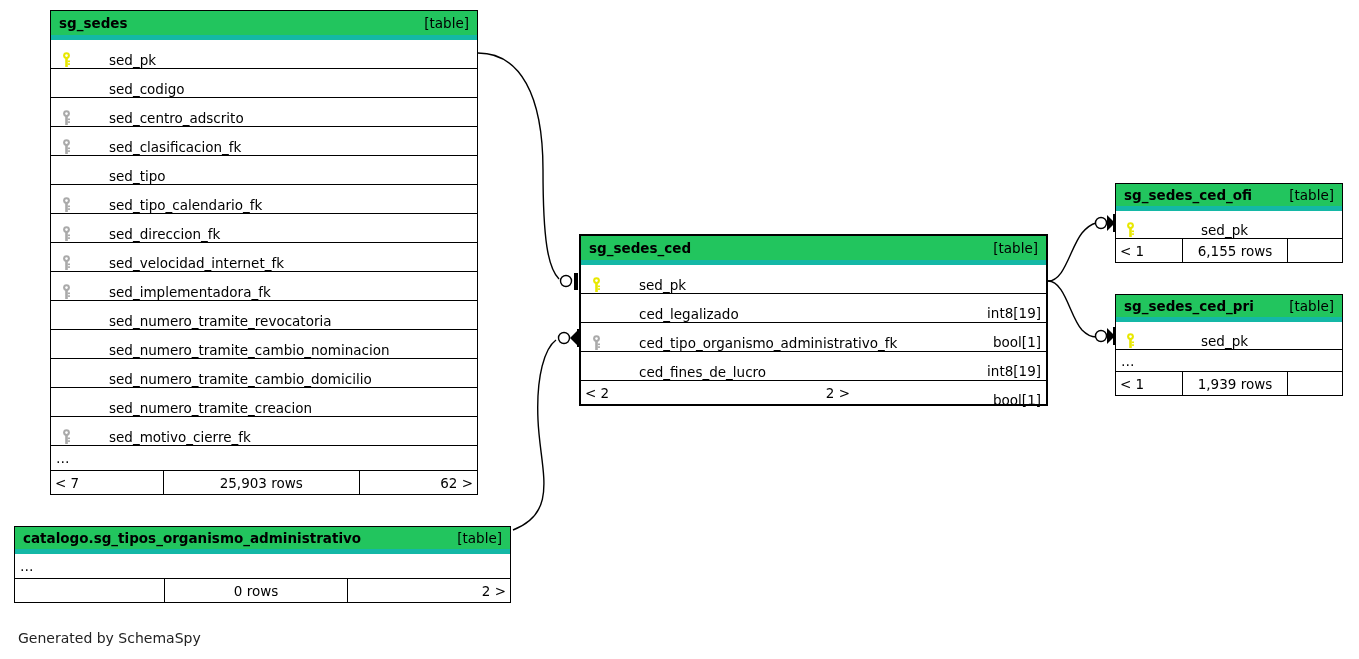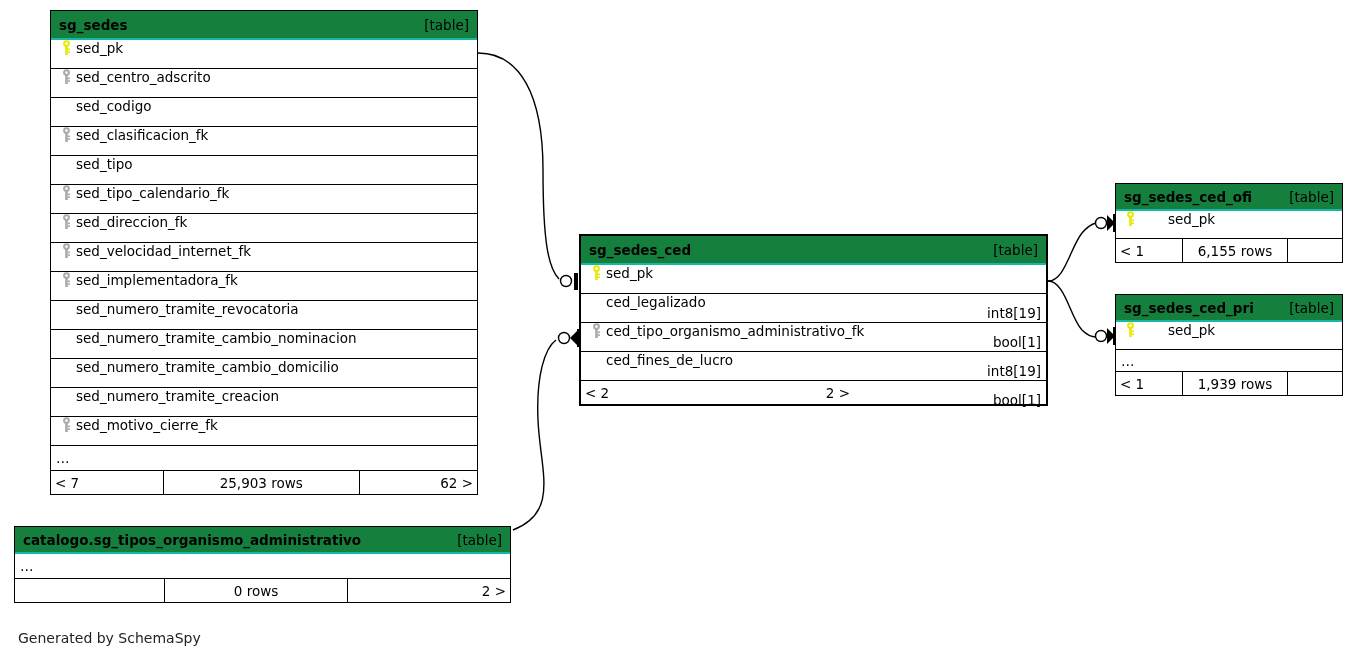--- a/index.html
+++ b/index.html
@@ -37,22 +37,22 @@
     background: #ffffff;
     border: 1px solid #000000;
     box-sizing: border-box;
     z-index: 2;
   }
   .table-box.focus {
     border-width: 2px;
   }
 
   .tbl-header {
-    background: #15803d;
-    border-bottom: 2px solid #14b8a6;
+    background: #22c55e;
+    border-bottom: 5px solid #14b8a6;
     display: flex;
     align-items: center;
     justify-content: space-between;
     padding: 0 8px;
     box-sizing: border-box;
     height: 29px;
   }
   .tbl-name {
     font-weight: bold;
     font-size: 13.5px;
@@ -69,24 +69,25 @@
     align-items: stretch;
     border-bottom: 1px solid #000000;
     height: 29px;
     box-sizing: border-box;
   }
   .col-row:last-of-type { }
 
   .col-main {
     flex: 1 1 auto;
     display: flex;
-    align-items: flex-start;
+    align-items: flex-end;
     padding-left: 6px;
     min-width: 0;
     box-sizing: border-box;
+    gap: 33px;
   }
   .col-type {
     flex: 0 0 auto;
     display: flex;
     align-items: center;
     padding: 0 5px;
     border-left: 1px solid #000000;
     box-sizing: border-box;
     font-size: 13.5px;
     white-space: nowrap;
@@ -198,37 +199,37 @@
               <rect x="5.8" y="8.5" width="2.2" height="1.6" fill="#e8e800"></rect>
               <rect x="5.8" y="11.3" width="2.2" height="1.6" fill="#e8e800"></rect>
             </svg>
         </span>
         <span class="col-label">sed_pk</span>
       </div>
     </div>
 
     <div class="col-row">
       <div class="col-main">
+        <span class="keyslot"></span>
+        <span class="col-label">sed_codigo</span>
+      </div>
+    </div>
+
+    <div class="col-row">
+      <div class="col-main">
         <span class="keyslot">
           <svg width="9" height="16" viewBox="0 0 9 16">
               <circle cx="4.5" cy="3.6" r="3.4" fill="#aaaaaa"></circle>
               <circle cx="4.5" cy="3.6" r="1.3" fill="#ffffff"></circle>
               <rect x="3.2" y="5.5" width="2.6" height="9.5" fill="#aaaaaa"></rect>
               <rect x="5.8" y="8.5" width="2.2" height="1.6" fill="#aaaaaa"></rect>
               <rect x="5.8" y="11.3" width="2.2" height="1.6" fill="#aaaaaa"></rect>
             </svg>
         </span>
         <span class="col-label">sed_centro_adscrito</span>
-      </div>
-    </div>
-
-    <div class="col-row">
-      <div class="col-main">
-        <span class="keyslot"></span>
-        <span class="col-label">sed_codigo</span>
       </div>
     </div>
 
     <div class="col-row">
       <div class="col-main">
         <span class="keyslot">
           <svg width="9" height="16" viewBox="0 0 9 16">
               <circle cx="4.5" cy="3.6" r="3.4" fill="#aaaaaa"></circle>
               <circle cx="4.5" cy="3.6" r="1.3" fill="#ffffff"></circle>
               <rect x="3.2" y="5.5" width="2.6" height="9.5" fill="#aaaaaa"></rect>

